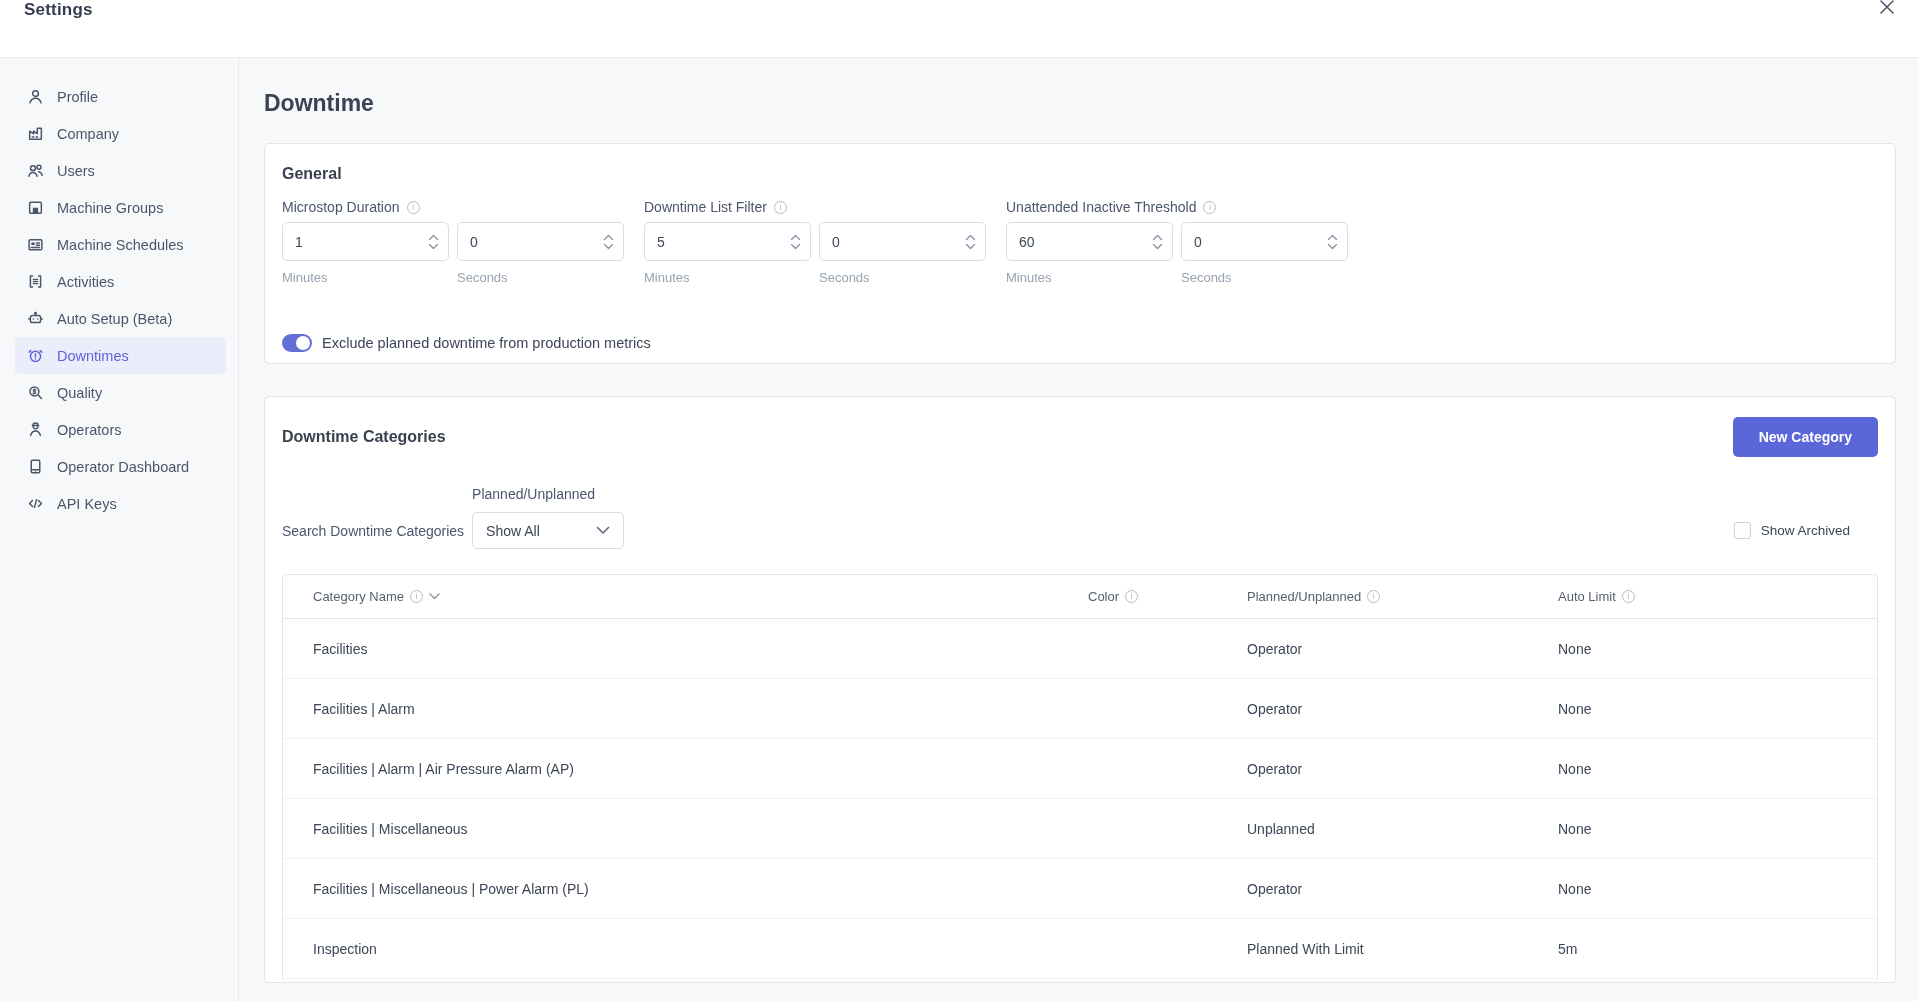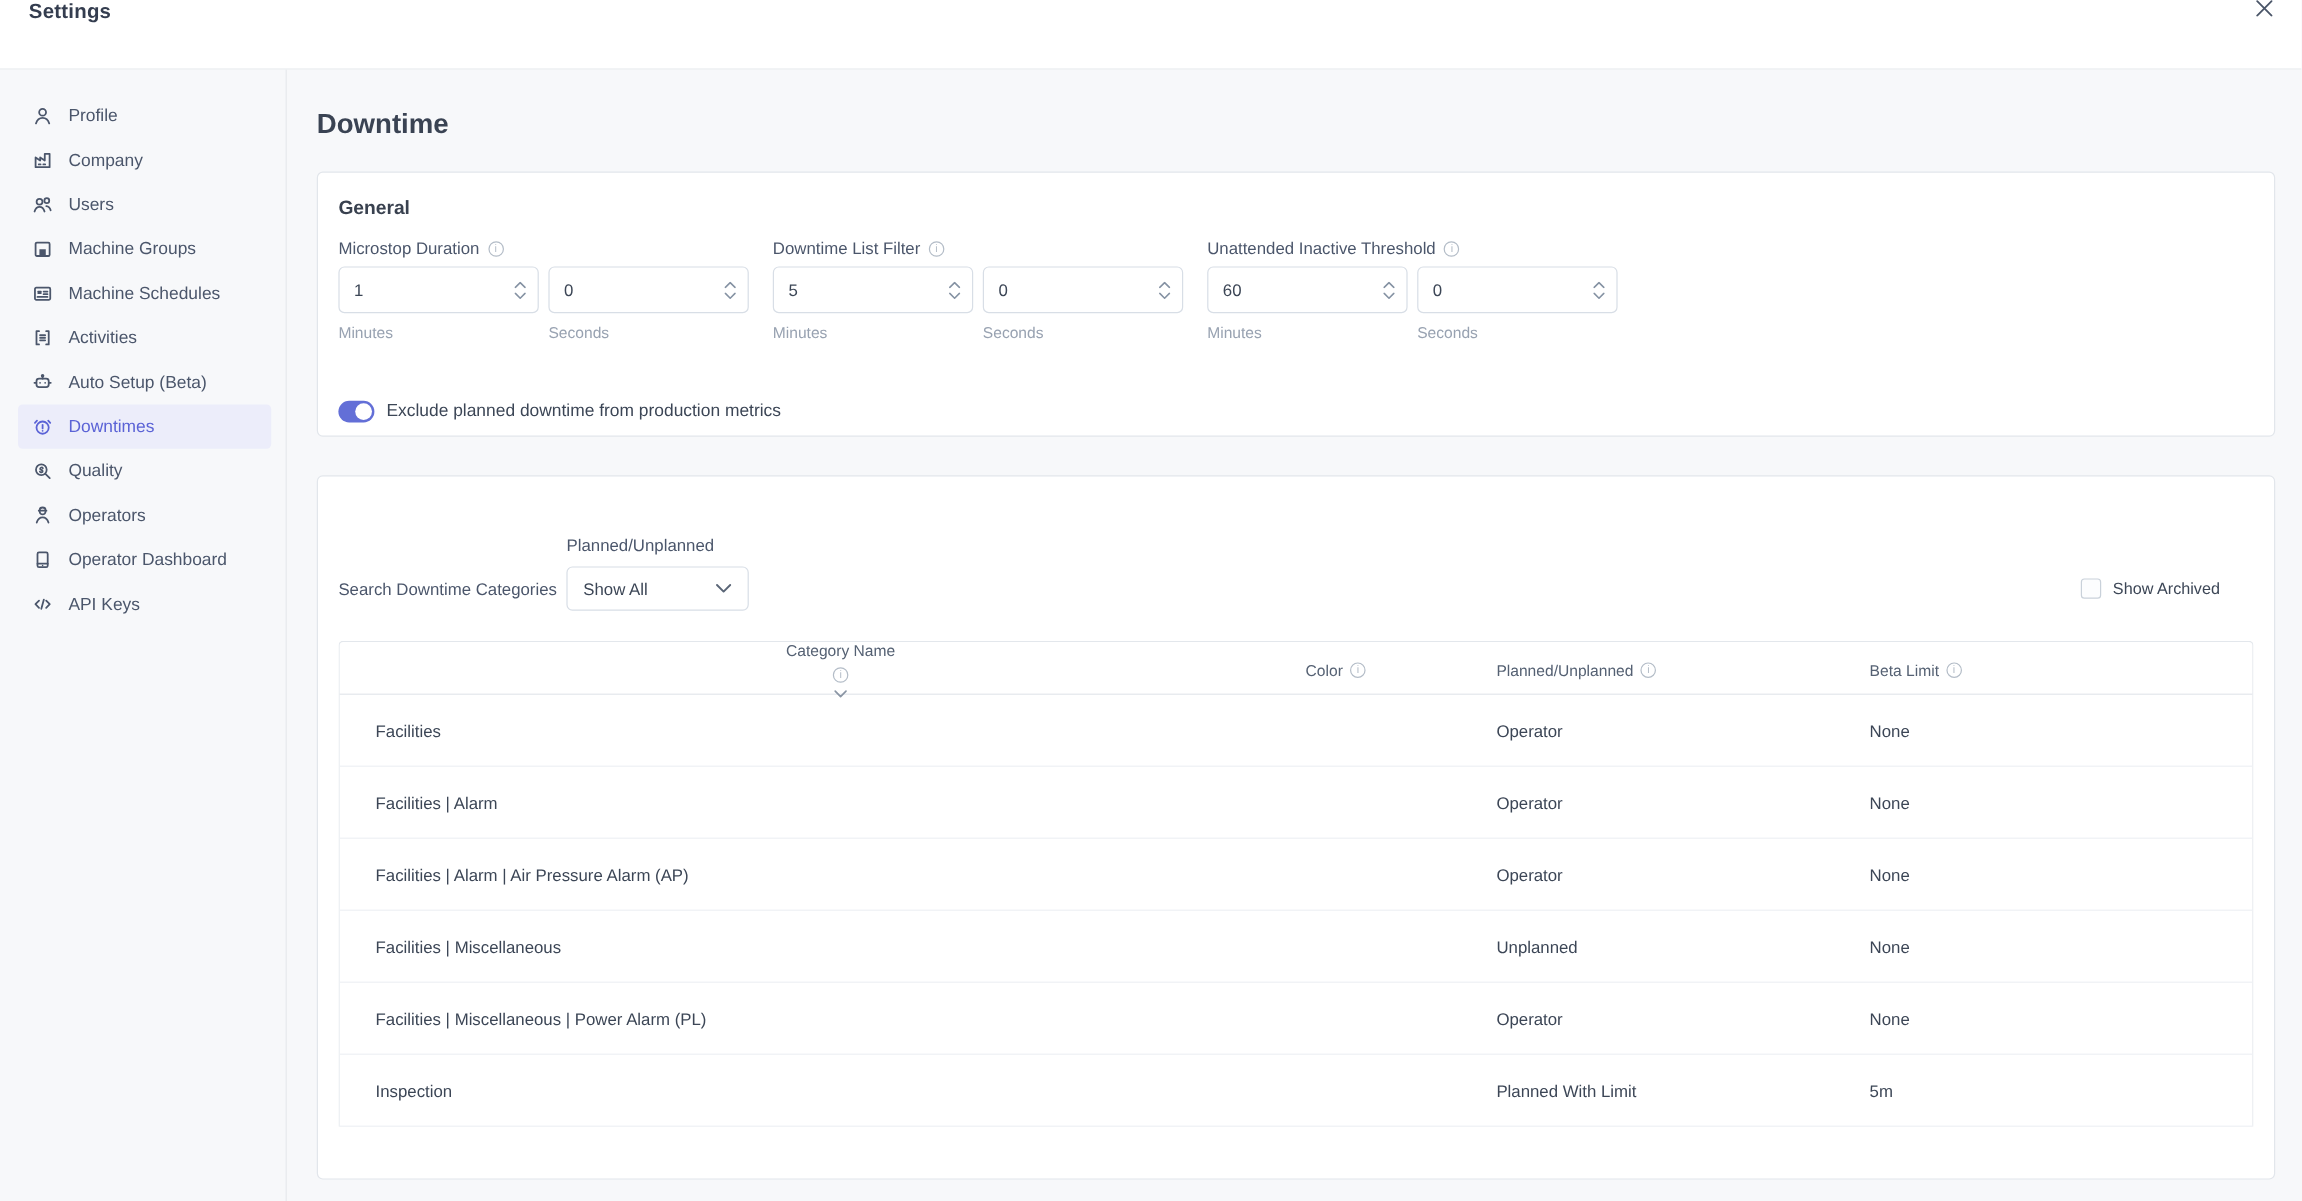--- a/index.html
+++ b/index.html
@@ -72,21 +72,21 @@
   .archived { margin-left:auto; margin-right:28px; margin-bottom:10px;
               display:flex; align-items:center; gap:10px; cursor:pointer; }
   .checkbox { width:17px; height:17px; border:1px solid #c9d1da; border-radius:3px; background:#fcfdfe; flex:0 0 auto; }
   .archived .alabel { font-size:13.5px; color:#3c4656; }
 
   
   .table { margin-top:25px; border:1px solid #e3e7ec; border-bottom:none; border-radius:4px 4px 0 0; }
   .thead, .trow { display:grid; grid-template-columns:805px 159px 311px 1fr; align-items:center; }
   .thead { height:44px; border-bottom:1px solid #e3e7ec; font-size:13px; color:#556173; }
   .th { display:flex; align-items:center; gap:6px; }
-  .th.c-name { padding-left:30px;flex-direction:column; }
+  .th.c-name { padding-left:30px; }
   .trow { height:60px; border-bottom:1px solid #eef1f4; font-size:14px; color:#3c4656; cursor:pointer; }
   .td.c-name { padding-left:30px; }
   .dot { width:22px; height:22px; border-radius:50%; margin-left:4px;
          box-shadow:inset 2px 3px 4px rgba(255,255,255,.28); }
 
   
   .info { width:13px; height:13px; border:1px solid #b3bcc7; border-radius:50%;
           display:inline-flex; align-items:center; justify-content:center;
           font-size:9px; line-height:1; color:#b3bcc7; flex:0 0 auto; }
   .info::before { content:"i"; }
@@ -321,20 +321,24 @@
 
         <div class="toggle-row">
           <div class="toggle">
               <div class="knob"></div>
             </div>
           <div class="toggle-label">Exclude planned downtime from production metrics</div>
         </div>
       </div>
 
       <div class="card categories">
+        <div class="cat-head">
+          <div class="section-heading">Downtime Categories</div>
+          <button class="btn-primary">New Category</button>
+        </div>
 
         <div class="controls">
           <div class="cgroup">
             <span class="clabel">Search Downtime Categories</span>
           </div>
           <div class="cgroup">
             <span class="clabel">Planned/Unplanned</span>
             <div class="select">
               <span>Show All</span>
               <svg class="stroke" width="14" height="9" viewBox="0 0 14 9" style="color:#5a6576;stroke-width:1.6">
@@ -359,21 +363,21 @@
             </div>
             <div class="th">
               <span>Color</span>
               <span class="info"></span>
             </div>
             <div class="th">
               <span>Planned/Unplanned</span>
               <span class="info"></span>
             </div>
             <div class="th">
-              <span>Beta Limit</span>
+              <span>Auto Limit</span>
               <span class="info"></span>
             </div>
           </div>
 
           <div class="trow">
             <div class="td c-name">Facilities</div>
             <div class="td"><span class="dot" style="background: rgb(13, 14, 16);"></span></div>
             <div class="td">Operator</div>
             <div class="td">None</div>
           </div>

